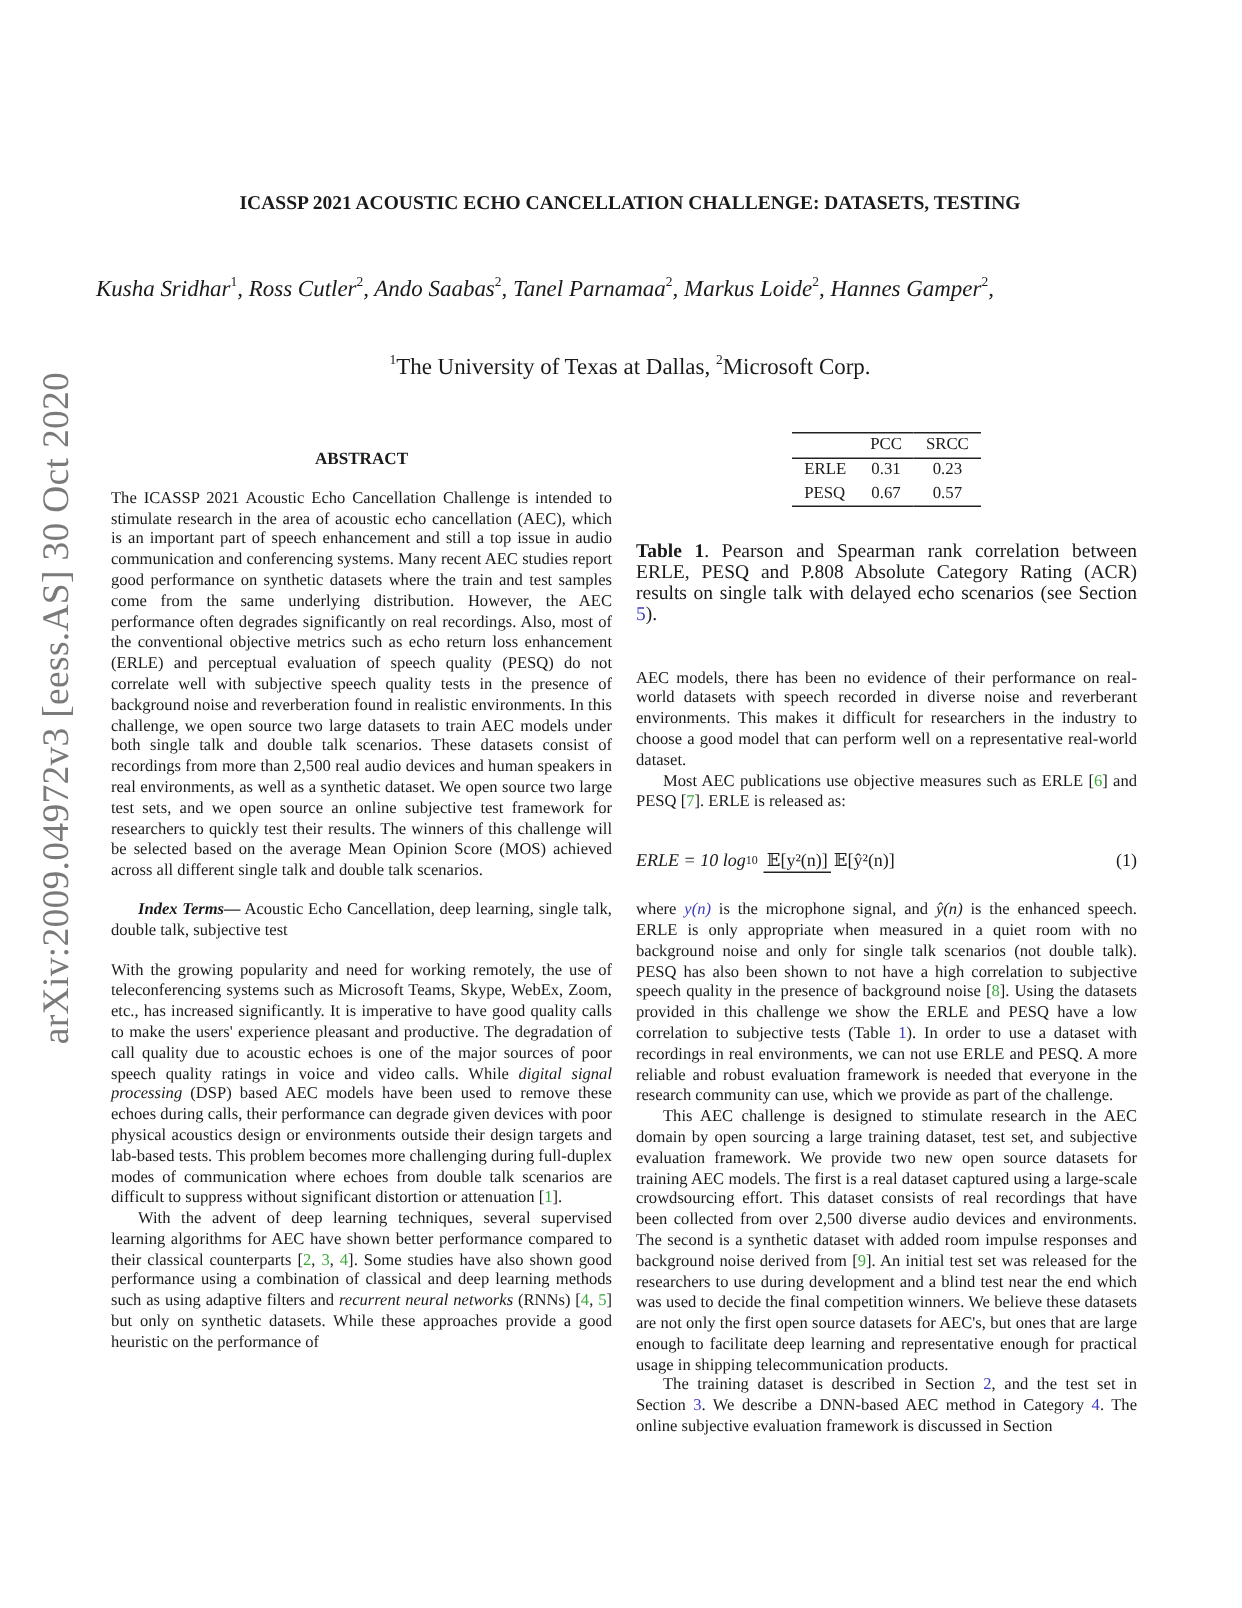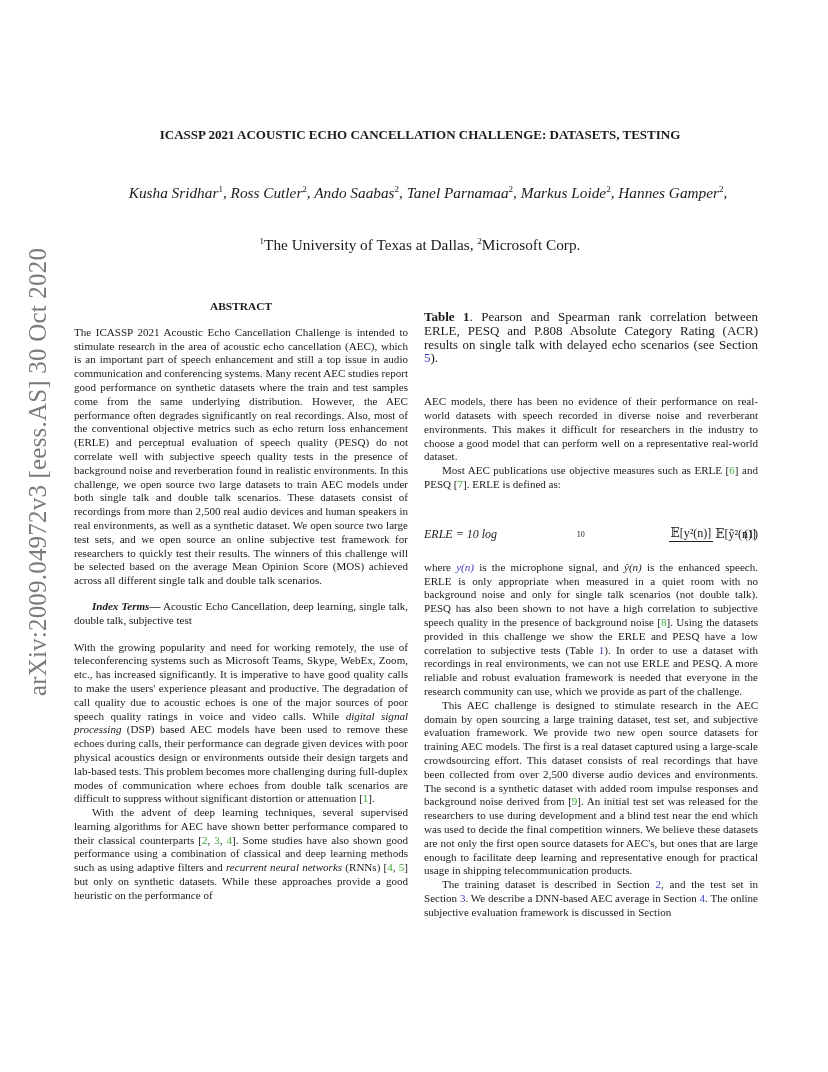--- a/index.html
+++ b/index.html
@@ -4,41 +4,41 @@
 <style>
   html, body { margin: 0; padding: 0; background: #ffffff; }
   body { width: 828px; height: 1072px; position: relative; overflow: hidden;
          font-family: "Liberation Serif", "DejaVu Serif", serif; color: #1a1a1a; }
   .arxiv-stamp { position: absolute; left: 18px; top: 282px; width: 40px; height: 380px; }
   .arxiv-stamp span { position: absolute; left: 50%; top: 50%; white-space: nowrap;
          transform: translate(-50%, -50%) rotate(-90deg); font-size: 25px; color: #7a7a7a;
          letter-spacing: 0.2px; }
   .title { position: absolute; left: 80px; width: 680px; top: 126px; text-align: center;
            font-weight: bold; font-size: 13px; line-height: 18px; }
-  .authors { position: absolute; left: 88px; width: 680px; top: 183px; text-align: center;
+  .authors { position: absolute; left: 64px; width: 680px; top: 183px; text-align: left;
              font-style: italic; font-size: 15.3px; line-height: 20px; }
   .affil { position: absolute; left: 80px; width: 680px; top: 236px; text-align: center;
            font-size: 15.3px; }
   sup { font-size: 9px; vertical-align: super; line-height: 0; font-style: normal; }
   .col { position: absolute; top: 288px; width: 334px; font-size: 11.05px; line-height: 13.8px; text-align: justify; }
   .col-left { left: 74px; }
   .col-right { left: 424px; top: 288px; }
   .sec-head { text-align: center; font-weight: bold; font-size: 11.4px; margin: 12px; }
   p { margin: 0; }
   .indent { text-indent: 18px; }
   .cite { color: #3aa83a; }
   .ref { color: #3b3bbf; }
   table.t1 { margin: 0 auto; border-collapse: collapse; font-size: 11.2px; }
   table.t1 td, table.t1 th { padding: 1px 8px; font-weight: normal; text-align: center; }
   table.t1 td.rl { text-align: left; }
   .rule-top { border-top: 1.5px solid #222; }
   .rule-mid { border-top: 1px solid #222; }
   .rule-bot { border-bottom: 1.5px solid #222; }
   .caption { margin-top: 22px; font-size: 13px; line-height: 13.8px; }
-  .eq { display: flex; align-items: center; justify-content: space-between; position: relative; height: 40px; margin: 23px 0 6px 0; font-size: 12px; }
+  .eq { display: flex; align-items: center; justify-content: flex-start; position: relative; height: 40px; margin: 12px 0 6px 0; font-size: 12px; }
   .eq .num { position: absolute; right: 0; }
   .frac { display: inline-flex; flex-direction: row; align-items: center; margin-left: 4px; }
   .frac .n { border-bottom: 1px solid #222; padding: 0 2px; }
   .frac .d { padding: 0 2px; }
 </style>
 </head>
 <body>
 
 <div class="arxiv-stamp">
   <span>arXiv:2009.04972v3  [eess.AS]  30 Oct 2020</span>
@@ -66,31 +66,50 @@
 <div class="col col-left">
   <h2 class="sec-head">ABSTRACT</h2>
   <p style="margin-top:5px;">The ICASSP 2021 Acoustic Echo Cancellation Challenge is intended to stimulate research in the area of acoustic echo cancellation (AEC), which is an important part of speech enhancement and still a top issue in audio communication and conferencing systems. Many recent AEC studies report good performance on synthetic datasets where the train and test samples come from the same underlying distribution. However, the AEC performance often degrades significantly on real recordings. Also, most of the conventional objective metrics such as echo return loss enhancement (ERLE) and perceptual evaluation of speech quality (PESQ) do not correlate well with subjective speech quality tests in the presence of background noise and reverberation found in realistic environments. In this challenge, we open source two large datasets to train AEC models under both single talk and double talk scenarios.  These datasets consist of recordings from more than 2,500 real audio devices and human speakers in real environments, as well as a synthetic dataset.  We open source two large test sets, and we open source an online subjective test framework for researchers to quickly test their results. The winners of this challenge will be selected based on the average Mean Opinion Score (MOS) achieved across all different single talk and double talk scenarios.</p>
   <p class="indent" style="margin-top:12px;"><b><i>Index Terms—</i></b><span> Acoustic Echo Cancellation, deep learning, single talk, double talk, subjective test</span></p>
 
   <p style="margin-top:13px;"><span>With the growing popularity and need for working remotely, the use of teleconferencing systems such as Microsoft Teams, Skype, WebEx, Zoom, etc., has increased significantly. It is imperative to have good quality calls to make the users' experience pleasant and productive.  The degradation of call quality due to acoustic echoes is one of the major sources of poor speech quality ratings in voice and video calls. While </span><i>digital signal processing</i><span> (DSP) based AEC models have been used to remove these echoes during calls, their performance can degrade given devices with poor physical acoustics design or environments outside their design targets and lab-based tests.  This problem becomes more challenging during full-duplex modes of communication where echoes from double talk scenarios are difficult to suppress without significant distortion or attenuation [</span><a class="cite">1</a><span>].</span></p>
   <p class="indent"><span>With the advent of deep learning techniques, several supervised learning algorithms for AEC have shown better performance compared to their classical counterparts [</span><a class="cite">2</a>, <a class="cite">3</a>, <a class="cite">4</a><span>]. Some studies have also shown good performance using a combination of classical and deep learning methods such as using adaptive filters and </span><i>recurrent neural networks</i><span> (RNNs) [</span><a class="cite">4</a>, <a class="cite">5</a><span>] but only on synthetic datasets.  While these approaches provide a good heuristic on the performance of</span></p>
 </div>
 
 <div class="col col-right">
+  <table class="t1">
+    <tbody>
+        <tr class="rule-top">
+      <th></th>
+      <th>PCC</th>
+      <th>SRCC</th>
+    </tr>
+    <tr class="rule-mid">
+      <td class="rl">ERLE</td>
+      <td>0.31</td>
+      <td>0.23</td>
+    </tr>
+    <tr class="rule-bot">
+      <td class="rl">PESQ</td>
+      <td>0.67</td>
+      <td>0.57</td>
+    </tr>
+  </tbody>
+    </table>
   <p class="caption"><b>Table 1</b><span>.  Pearson and Spearman rank correlation between ERLE, PESQ and P.808 Absolute Category Rating (ACR) results on single talk with delayed echo scenarios (see Section </span><a class="ref">5</a><span>).</span></p>
 
   <p style="margin-top:30px;">AEC models, there has been no evidence of their performance on real-world datasets with speech recorded in diverse noise and reverberant environments.  This makes it difficult for researchers in the industry to choose a good model that can perform well on a representative real-world dataset.</p>
-  <p class="indent"><span>Most AEC publications use objective measures such as ERLE [</span><a class="cite">6</a><span>] and PESQ [</span><a class="cite">7</a><span>]. ERLE is defined as:</span></p>
+  <p class="indent"><span>Most AEC publications use objective measures such as ERLE [</span><a class="cite">6</a><span>] and PESQ [</span><a class="cite">7</a><span>]. ERLE is released as:</span></p>
 
   <div class="eq">
     <i>ERLE = 10 log</i>
       <sub style="font-size:8px;">10</sub>
     <span class="frac">
         <span class="n">𝔼[y²(n)]</span>
         <span class="d">𝔼[ŷ²(n)]</span>
       </span>
     <span class="num">(1)</span>
   </div>
 
   <p><span>where </span><i class="ref">y(n)</i><span> is the microphone signal, and </span><i>ŷ(n)</i><span> is the enhanced speech.  ERLE is only appropriate when measured in a quiet room with no background noise and only for single talk scenarios (not double talk).  PESQ has also been shown to not have a high correlation to subjective speech quality in the presence of background noise [</span><a class="cite">8</a><span>]. Using the datasets provided in this challenge we show the ERLE and PESQ have a low correlation to subjective tests (Table </span><a class="ref">1</a><span>).  In order to use a dataset with recordings in real environments, we can not use ERLE and PESQ. A more reliable and robust evaluation framework is needed that everyone in the research community can use, which we provide as part of the challenge.</span></p>
   <p class="indent"><span>This AEC challenge is designed to stimulate research in the AEC domain by open sourcing a large training dataset, test set, and subjective evaluation framework.  We provide two new open source datasets for training AEC models.  The first is a real dataset captured using a large-scale crowdsourcing effort. This dataset consists of real recordings that have been collected from over 2,500 diverse audio devices and environments.  The second is a synthetic dataset with added room impulse responses and background noise derived from [</span><a class="cite">9</a><span>].  An initial test set was released for the researchers to use during development and a blind test near the end which was used to decide the final competition winners.  We believe these datasets are not only the first open source datasets for AEC's, but ones that are large enough to facilitate deep learning and representative enough for practical usage in shipping telecommunication products.</span></p>
-  <p class="indent"><span>The training dataset is described in Section </span><a class="ref">2</a><span>, and the test set in Section </span><a class="ref">3</a><span>. We describe a DNN-based AEC average in Section </span><a class="ref">4</a><span>. The online subjective evaluation framework is discussed in Section</span></p>
+  <p class="indent"><span>The training dataset is described in Section </span><a class="ref">2</a><span>, and the test set in Section </span><a class="ref">3</a><span>. We describe a DNN-based AEC method in Category </span><a class="ref">4</a><span>. The online subjective evaluation framework is discussed in Section</span></p>
 </div>
 
 </body></html>

